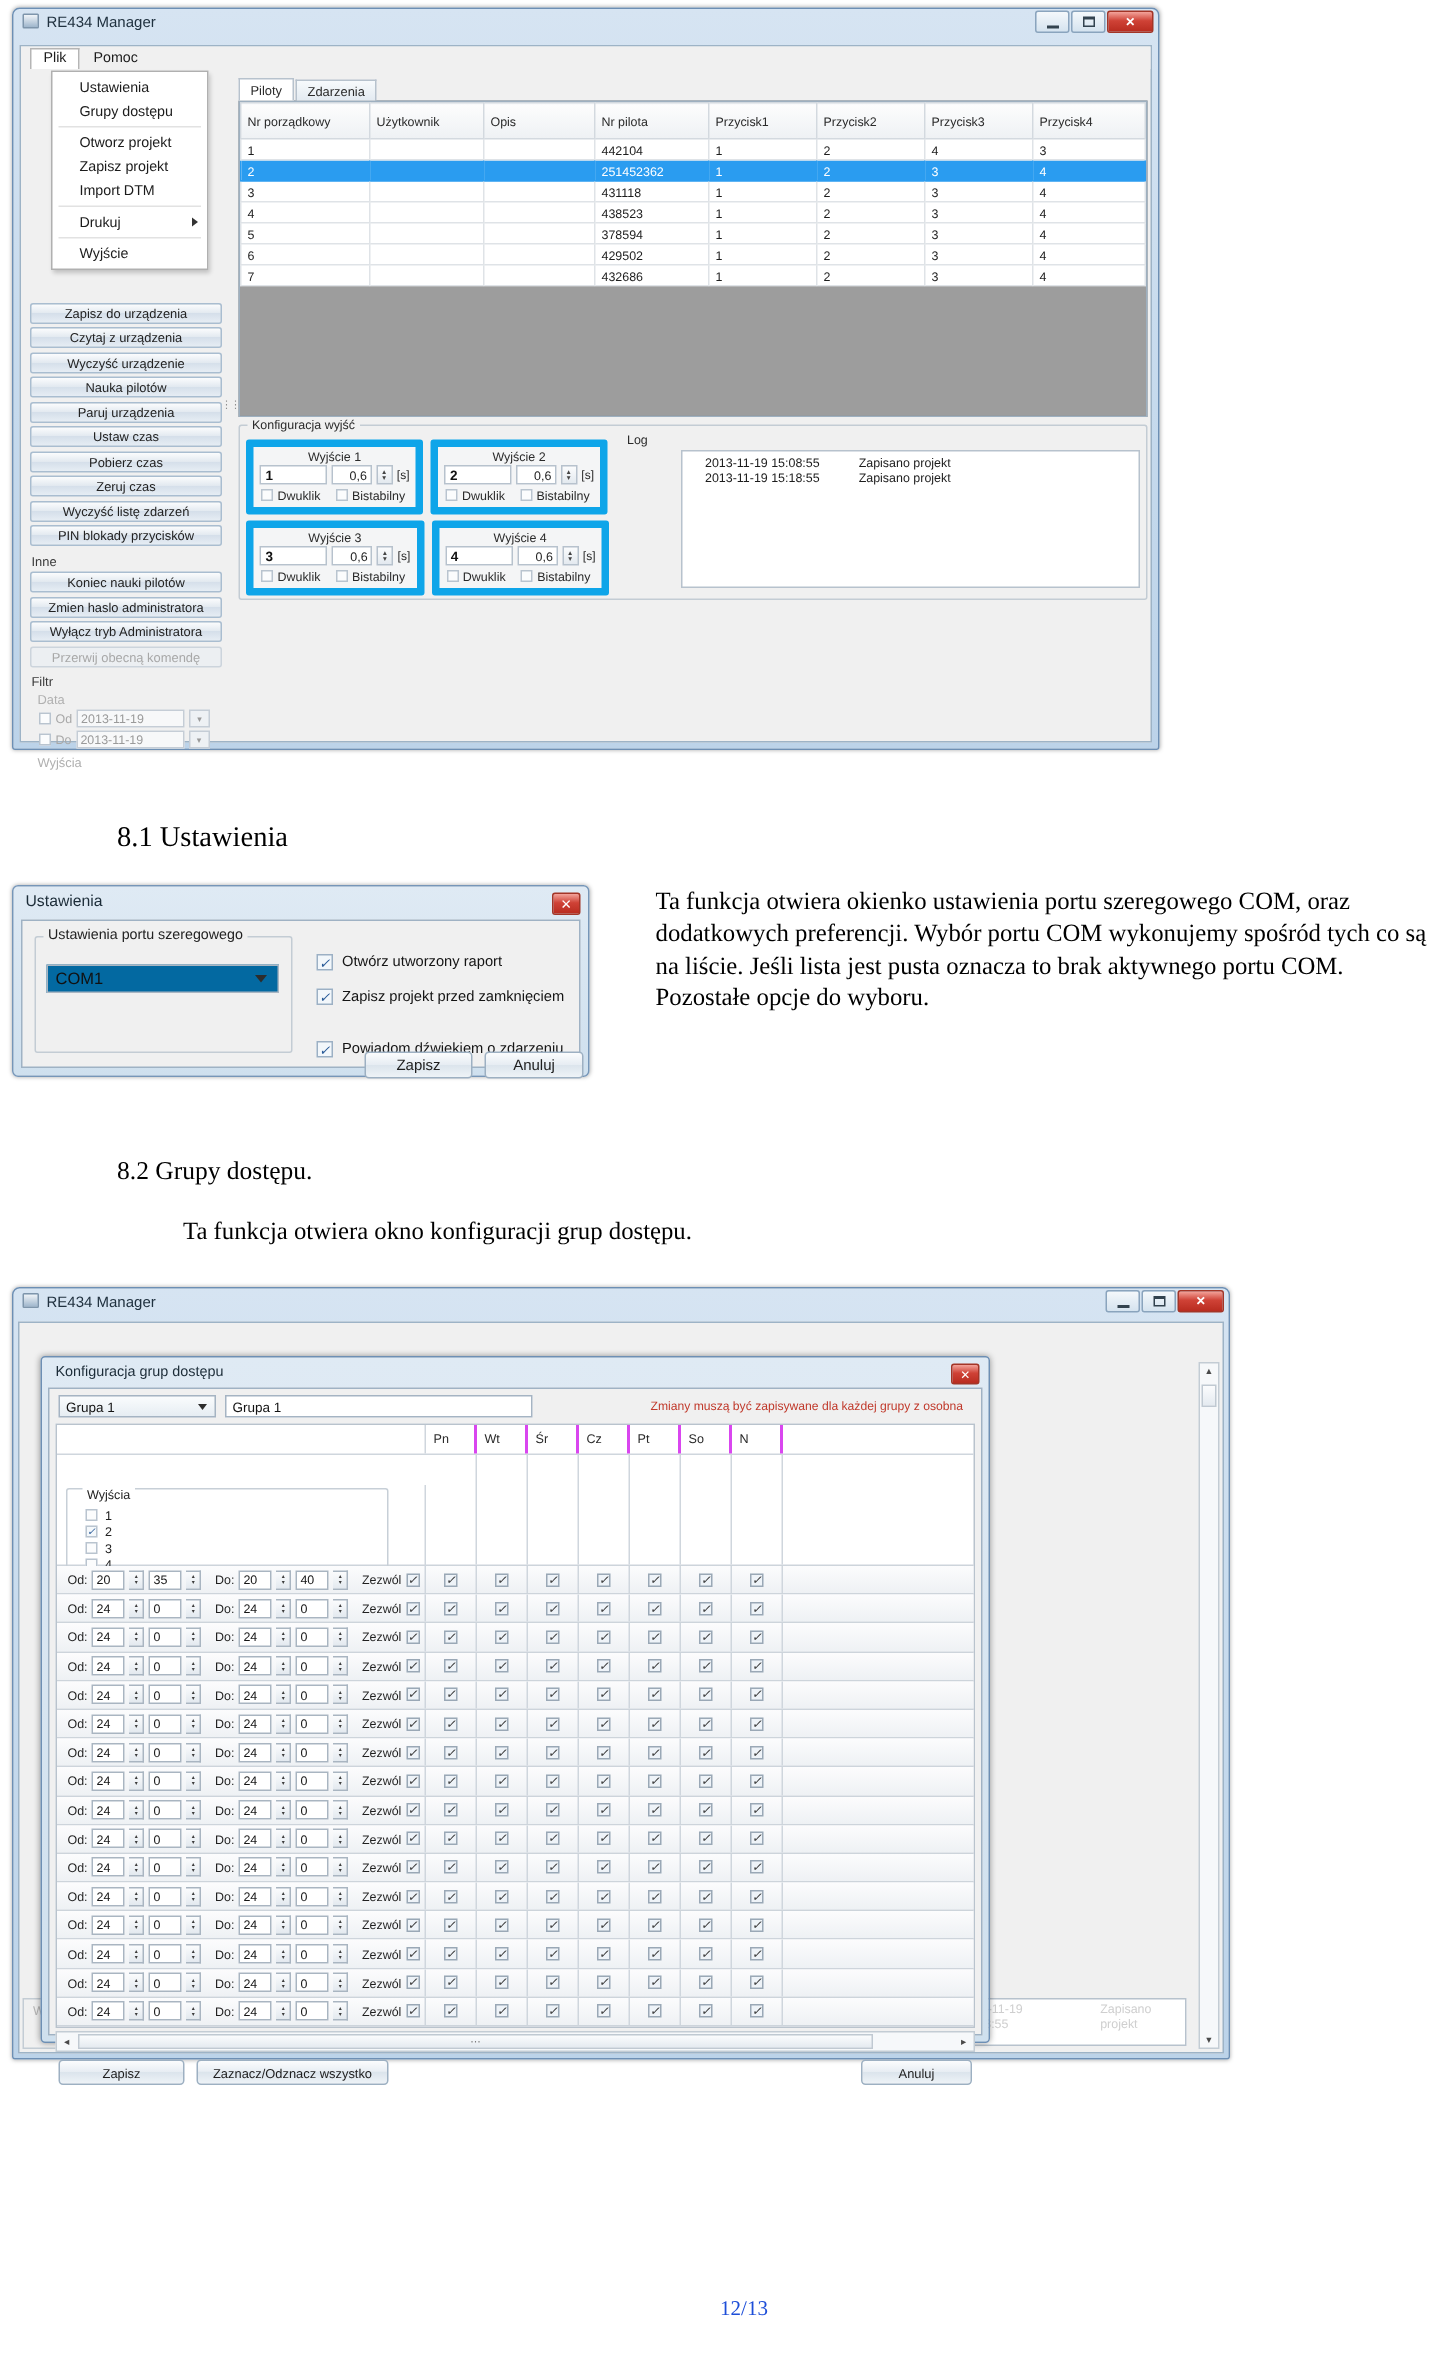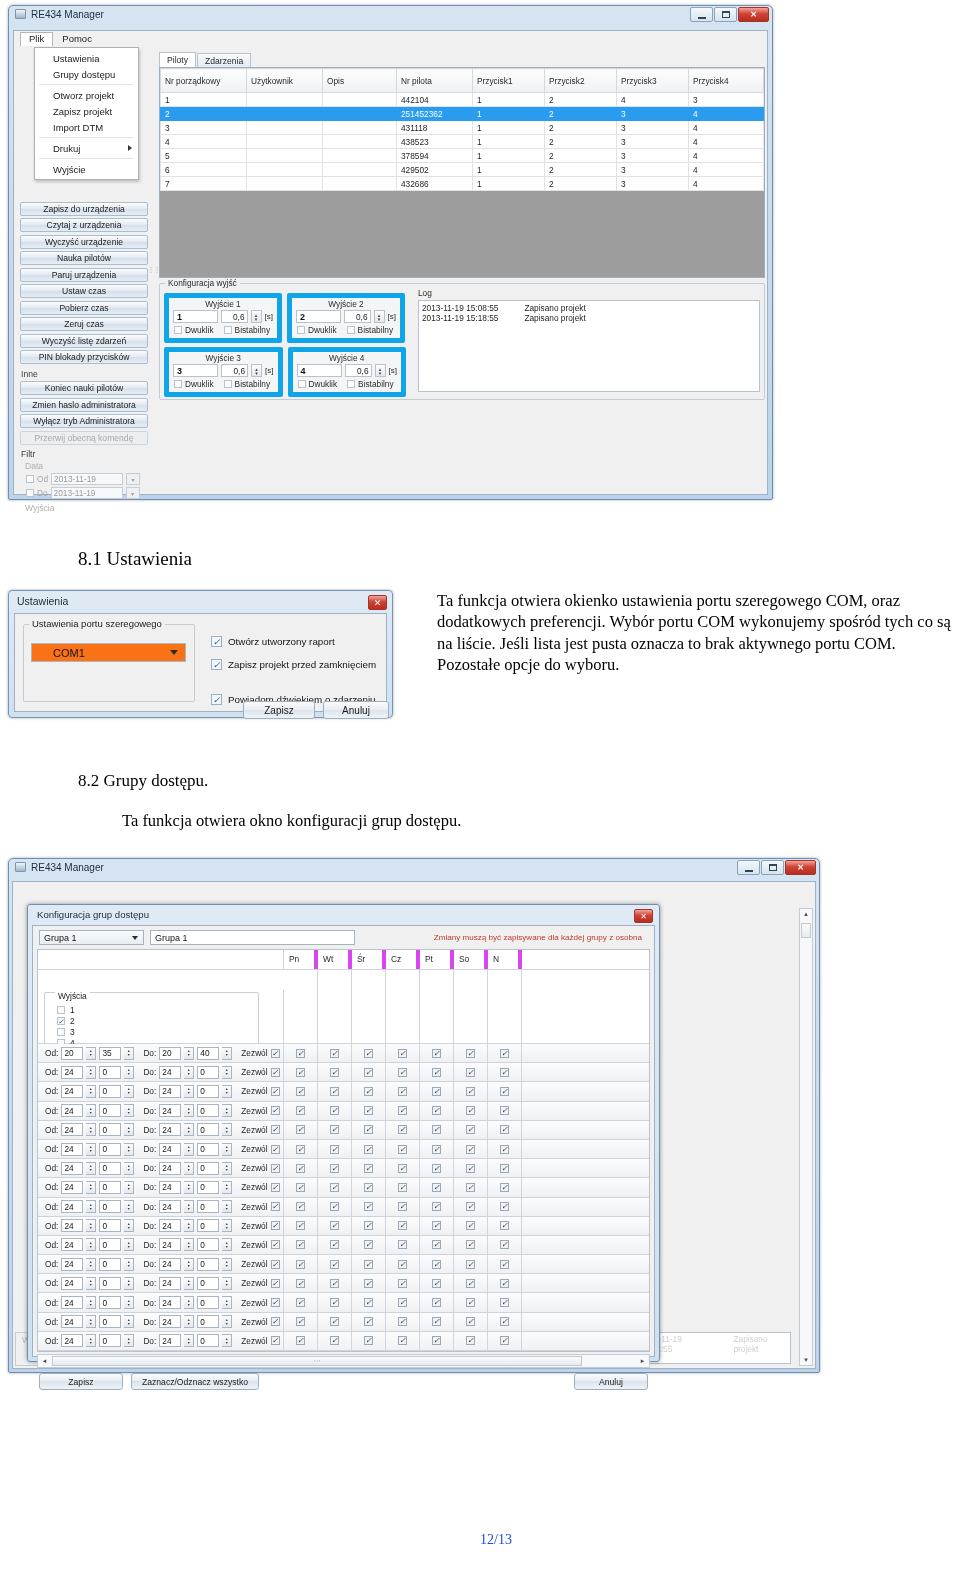--- a/index.html
+++ b/index.html
@@ -124,43 +124,43 @@
   .out-name { flex:1; height:13px; background:#fff; border:1px solid #b7c2cd; font-size:9px;
      font-weight:bold; color:#111; padding-left:3px; display:flex; align-items:center; }
   .spin-val { width:27px; height:13px; background:#fff; border:1px solid #b7c2cd; font-size:8.3px;
      color:#222; display:flex; align-items:center; justify-content:flex-end; padding-right:2px; }
   .spin-btns { width:11px; height:13px; border:1px solid #b7c2cd; background:linear-gradient(to bottom,#fbfcfd,#e3e9ef);
      display:flex; flex-direction:column; align-items:center; justify-content:center; line-height:4px; font-size:5px; color:#444;}
   .unit { font-size:8px; color:#2a2a2a; }
   .out-chk { display:flex; gap:10px; padding:0 5px 3px; font-size:8.3px; color:#2a2a2a; }
   .out-chk span { display:flex; align-items:center; gap:3px; }
   .logbox { border:1px solid #b7c2cd; background:#fff; height:100%; overflow:hidden;
-     font-size:8.3px; color:#1d1d1d; padding:2px 3px; }
+     font-size:8.3px; color:#1d1d1d; padding:2px 15px;margin-left:36px; }
   .logline { display:flex; gap:26px; }
 
   
   .doc-h { position:absolute; font-family:"Liberation Serif", serif; color:#000; }
   .doc-p { position:absolute; font-family:"Liberation Serif", serif; color:#000; line-height:1.30; }
 
   
   #dlg { left:8px; top:590px; width:385px; height:128px;
      background:linear-gradient(to bottom,#dfeaf4,#cfe0ee);
      border:1px solid #7696b8; border-radius:4px; }
   #dlg .dtitle { font-size:10.5px; color:#1c2c38; padding:4px 0 0 8px; font-family:"Liberation Sans",sans-serif;}
   #dlg .xbtn { position:absolute; right:5px; top:4px; width:19px; height:15px; border-radius:2px;
      background:linear-gradient(to bottom,#f3a39a,#cf4236 45%,#b92c20); border:1px solid #a33527;
      color:#fff; font-size:9px; display:flex; align-items:center; justify-content:center;}
   #dlg .dbody { position:absolute; left:5px; top:22px; right:5px; bottom:5px; background:#f0f0f0;
      border:1px solid #9fb2c4; }
   .ser-box { position:absolute; left:8px; top:10px; width:172px; height:78px;
      border:1px solid #c3ccd4; border-radius:2px; }
   .ser-lbl { position:absolute; left:14px; top:4px; background:#f0f0f0; padding:0 3px;
      font-size:9.5px; color:#222; font-family:"Liberation Sans",sans-serif; }
-  .combo { position:absolute; left:16px; top:29px; width:155px; height:19px; background:#f97316;
-     border:1px solid #aab6c2; display:flex; align-items:center; padding-left:21px;
+  .combo { position:absolute; left:16px; top:29px; width:155px; height:19px; background:#0369a1;
+     border:1px solid #aab6c2; display:flex; align-items:center; padding-left:5px;
      font-size:11px; color:#111; font-family:"Liberation Sans",sans-serif; }
   .combo .tri { position:absolute; right:7px; width:0;height:0;border-top:5px solid #2c2c2c;
      border-left:4px solid transparent; border-right:4px solid transparent; }
   .opt { position:absolute; display:flex; align-items:flex-start; gap:6px; font-size:9.8px;
      color:#141414; font-family:"Liberation Sans",sans-serif; }
   .cbx2 { width:11px;height:11px;border:1px solid #9cb0c4;background:#f2f7fb;}
   .cbx2:after{content:"\2713";font-size:9px;color:#2b5c99;display:block;line-height:10px;text-align:center;}
   .dbtn { position:absolute; height:18px; border:1px solid #9db0c2; border-radius:3px;
      background:linear-gradient(to bottom,#fbfcfd,#e7edf3 48%,#dbe4ec 50%,#eef3f7);
      font-size:10px; color:#1d1d1d; display:flex; align-items:center; justify-content:center;
@@ -196,21 +196,21 @@
   .gd-combo .tri { position:absolute; right:5px; width:0;height:0;border-top:4px solid #2c2c2c;
      border-left:3.5px solid transparent; border-right:3.5px solid transparent; }
   .gd-name { width:205px; height:15px; background:#fff; border:1px solid #a5b4c3; font-size:9px;
      color:#141414; display:flex; align-items:center; padding-left:4px; font-family:"Liberation Sans",sans-serif;}
   .warn { flex:1; text-align:right; padding-right:6px; font-size:8.1px; color:#c0392b;
      font-family:"Liberation Sans",sans-serif; white-space:nowrap; }
 
   .gd-cols { position:relative; margin:2px 4px 0; border:1px solid #b9c3cd; background:#fff; }
   .day-hdr { display:flex; height:20px; border-bottom:1px solid #cfd6dd; }
   .dh-left { width:246px; position:relative; border-right:1px solid #cfd6dd; }
-  .dh-day { width:34px; border-right:4px solid #d946ef; font-size:8.4px; color:#2a2a2a;
+  .dh-day { width:34px; border-right:2px solid #d946ef; font-size:8.4px; color:#2a2a2a;
      padding:4px 0 0 5px; font-family:"Liberation Sans",sans-serif; }
 
   .out-list { position:absolute; left:0; top:20px; width:246px; height:74px;
      border-right:1px solid #cfd6dd; }
   .out-frame { position:absolute; left:6px; top:2px; width:215px; height:66px;
      border:1px solid #c7cfd7; border-radius:2px; }
   .out-item { display:flex; align-items:center; gap:5px; font-size:8.4px; color:#222;
      margin:1px 0 1px 5px; font-family:"Liberation Sans",sans-serif; }
 
   .rowzone { position:relative; }

